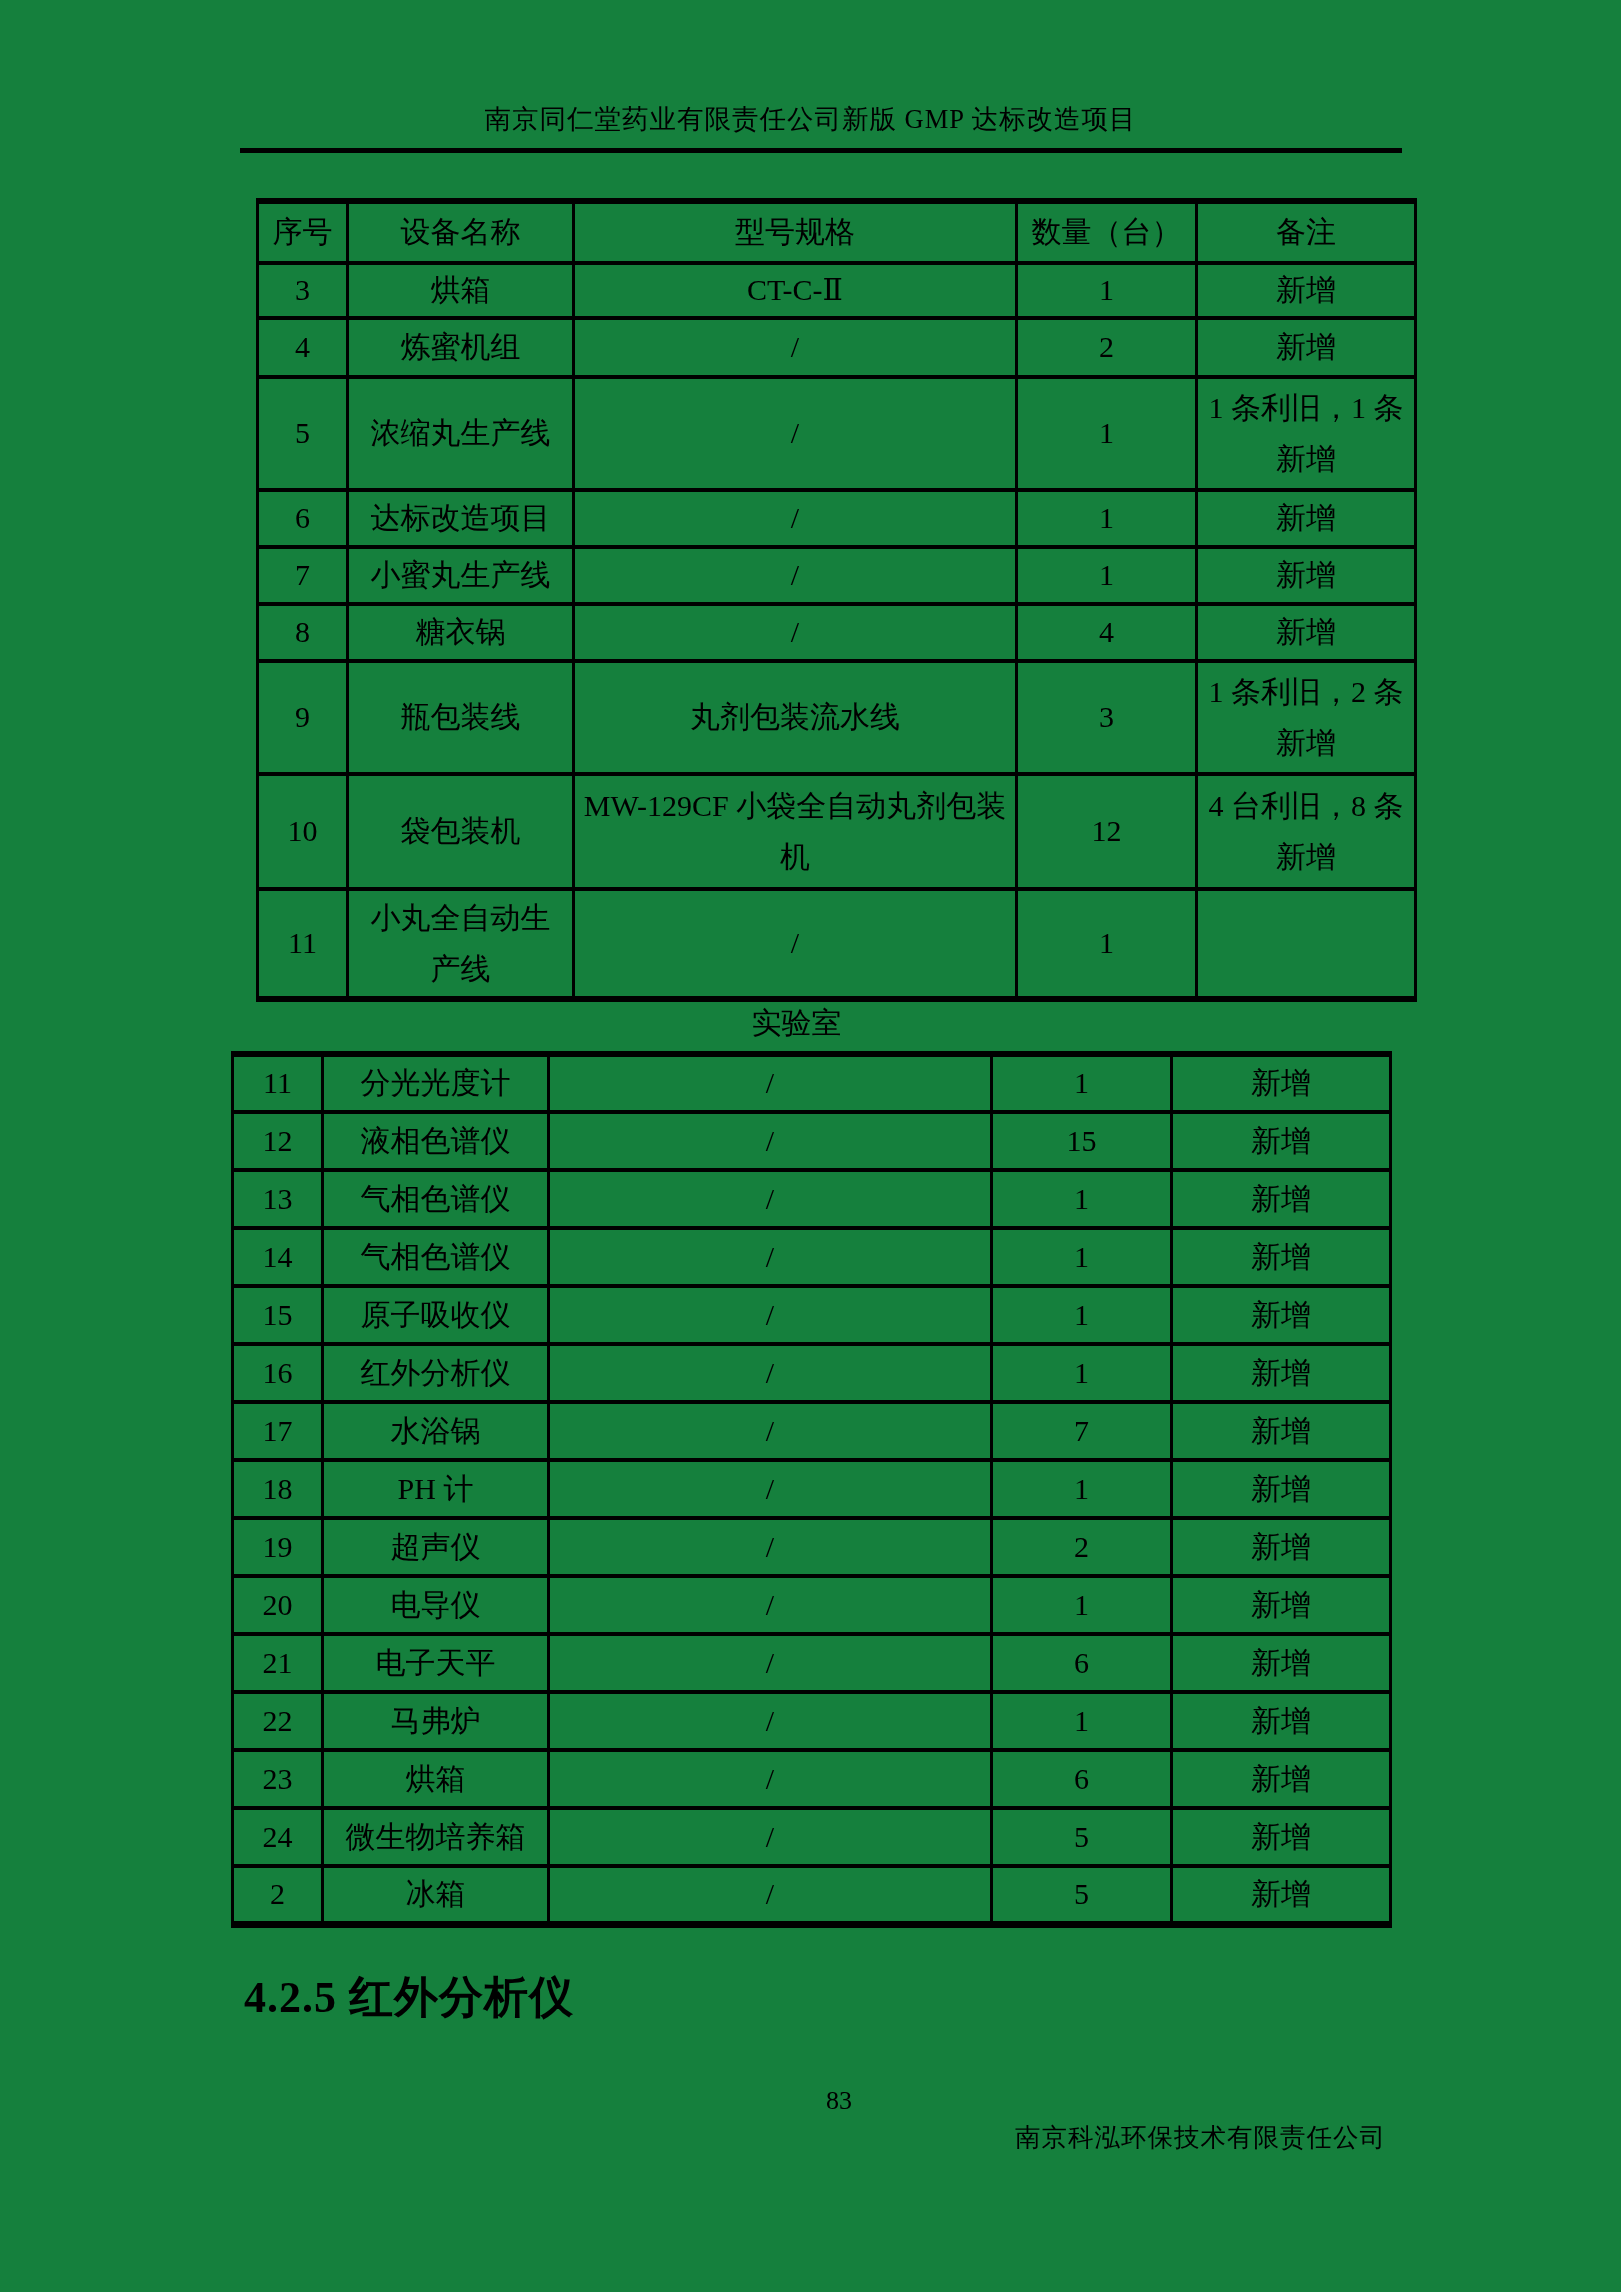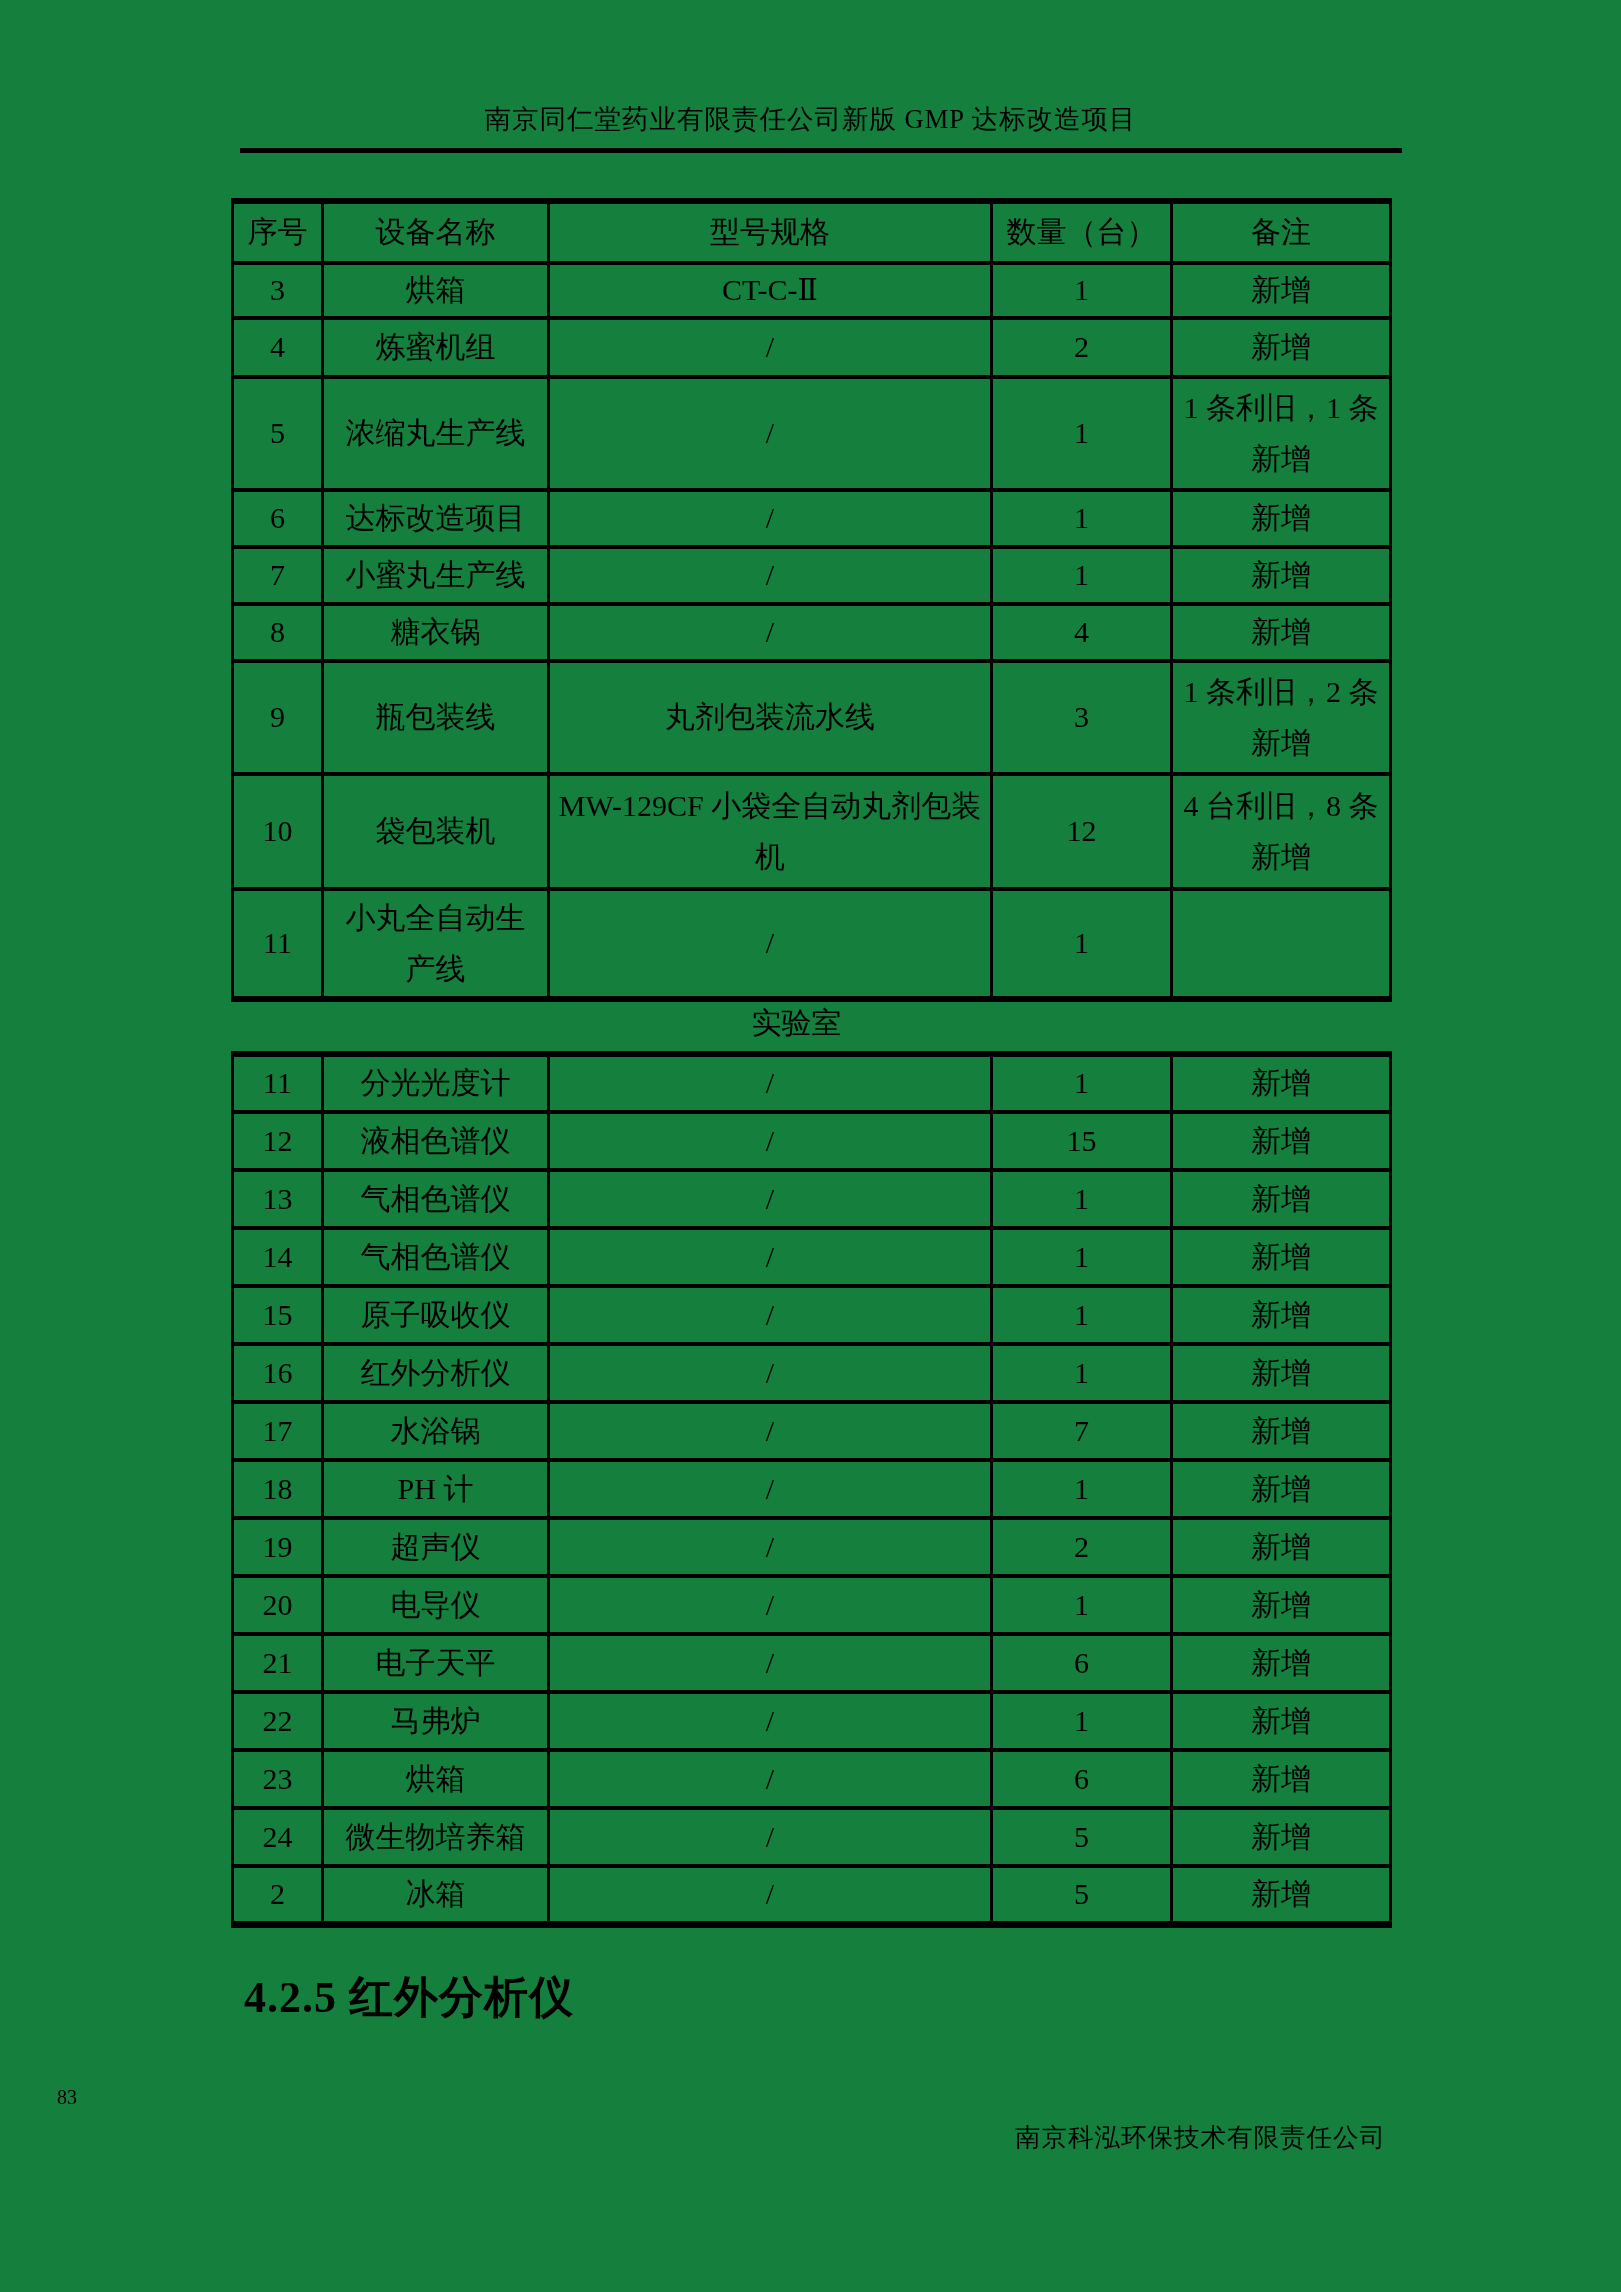--- a/index.html
+++ b/index.html
@@ -37,21 +37,21 @@
   }
   table.doc-table {
     position: absolute;
     left: 231px;
     border-collapse: collapse;
     table-layout: fixed;
     width: 1159px;
     font-size: 30px;
     color: #000000;
   }
-  table.doc-table.equipment { top: 198px; }
+  table.doc-table.equipment { top: 198px; margin-left: 25px; }
   table.doc-table.lab { top: 1051px; }
   .doc-table col.c-no     { width: 90px; }
   .doc-table col.c-name   { width: 226px; }
   .doc-table col.c-spec   { width: 443px; }
   .doc-table col.c-qty    { width: 180px; }
   .doc-table col.c-remark { width: 219px; }
   .doc-table td {
     border: 3.9px solid #000000;
     border-top-width: 4.9px;
     border-bottom-width: 4.9px;
@@ -84,22 +84,22 @@
     font-size: 44px;
     font-weight: bold;
     letter-spacing: 1px;
     color: #000000;
   }
   .page-number {
     position: absolute;
     top: 2086px;
     left: 57px;
     width: 1564px;
-    text-align: left;
-    font-size: 20px;
+    text-align: center;
+    font-size: 26px;
     color: #000000;
   }
   .footer-company {
     position: absolute;
     top: 2120px;
     right: 235px;
     font-size: 25.5px;
     letter-spacing: 1px;
     color: #000000;
     text-align: right;

